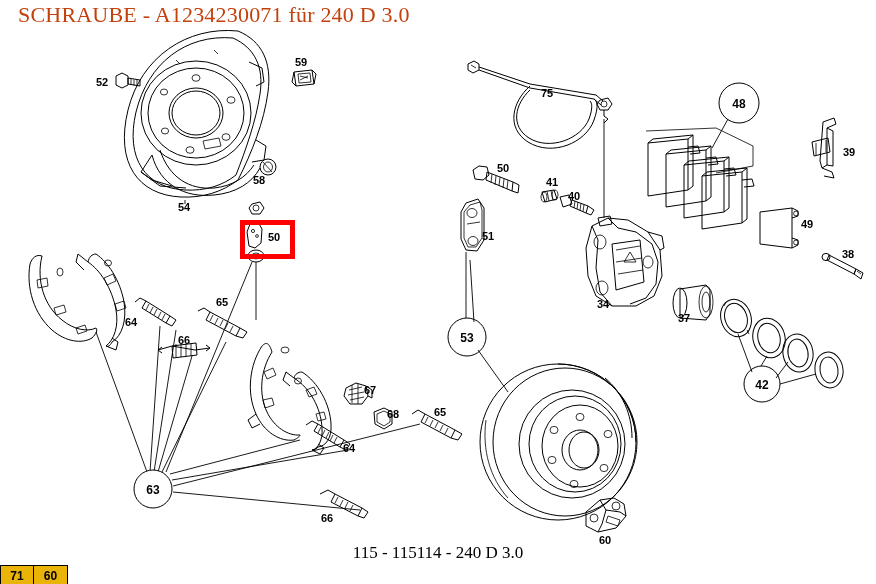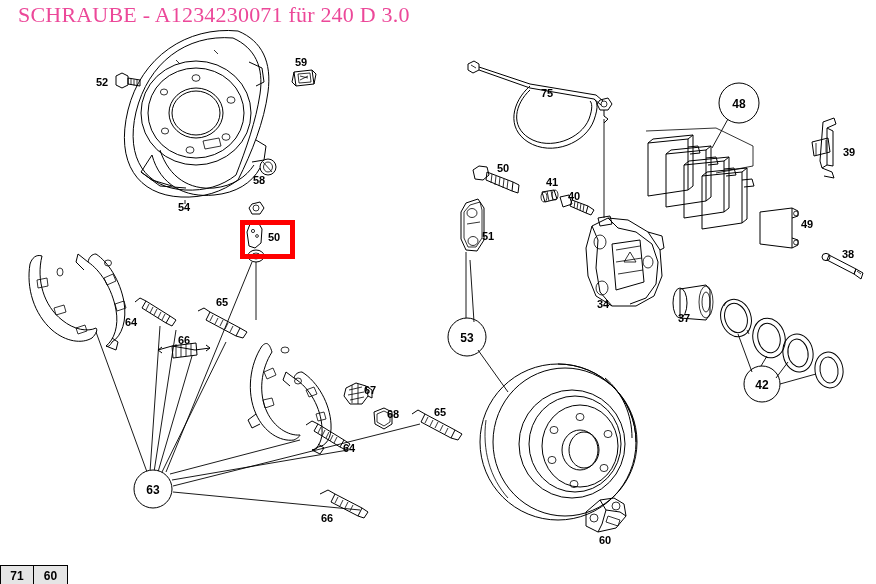--- a/index.html
+++ b/index.html
@@ -14,21 +14,21 @@
     background: #ffffff;
     overflow: hidden;
     font-family: "Liberation Serif", serif;
   }
   #title {
     position: absolute;
     left: 18px;
     top: 2px;
     font-family: "Liberation Serif", serif;
     font-size: 22px;
-    color: #ec4899;
+    color: #c2410c;
     white-space: nowrap;
     letter-spacing: 0.2px;
   }
   #footer-caption {
     position: absolute;
     left: 0;
     top: 543px;
     width: 876px;
     text-align: center;
     font-family: "Liberation Serif", serif;
@@ -67,21 +67,21 @@
     min-width: 34px;
     padding: 0 6px;
     border-right: 1px solid #000;
     display: flex;
     align-items: center;
     justify-content: center;
     font-family: "Liberation Sans", sans-serif;
     font-size: 12px;
     font-weight: bold;
     color: #000;
-    background: #e5e5e5;
+    background: #eab308;
   }
   .tab:first-child { border-left: 1px solid #000; }
   .svg-label {
     font-family: "Liberation Sans", sans-serif;
     font-size: 11px;
     font-weight: bold;
     fill: #000000;
   }
   .svg-label-callout {
     font-family: "Liberation Sans", sans-serif;
@@ -492,19 +492,20 @@
       <ellipse class="ln-thin" cx="594" cy="518" rx="4" ry="4"></ellipse>
       <ellipse class="ln-thin" cx="616" cy="506" rx="4" ry="4"></ellipse>
       <path class="ln-thin" d="M608 516 L620 520 L618 526 L606 522 Z"></path>
       <text class="svg-label" x="599" y="544">60</text>
     </g>
 
   </svg>
 
   <div id="highlight-box" style="left: 240px; top: 220px; width: 55px; height: 39px; border-color: rgb(255, 0, 0);"></div>
 
+  <div id="footer-caption">115 - 115114 - 240 D 3.0</div>
 
   <div id="tabbar">
     <div class="tab">71</div>
     <div class="tab">60</div>
   </div>
 
 </div>
 
 </body></html>

